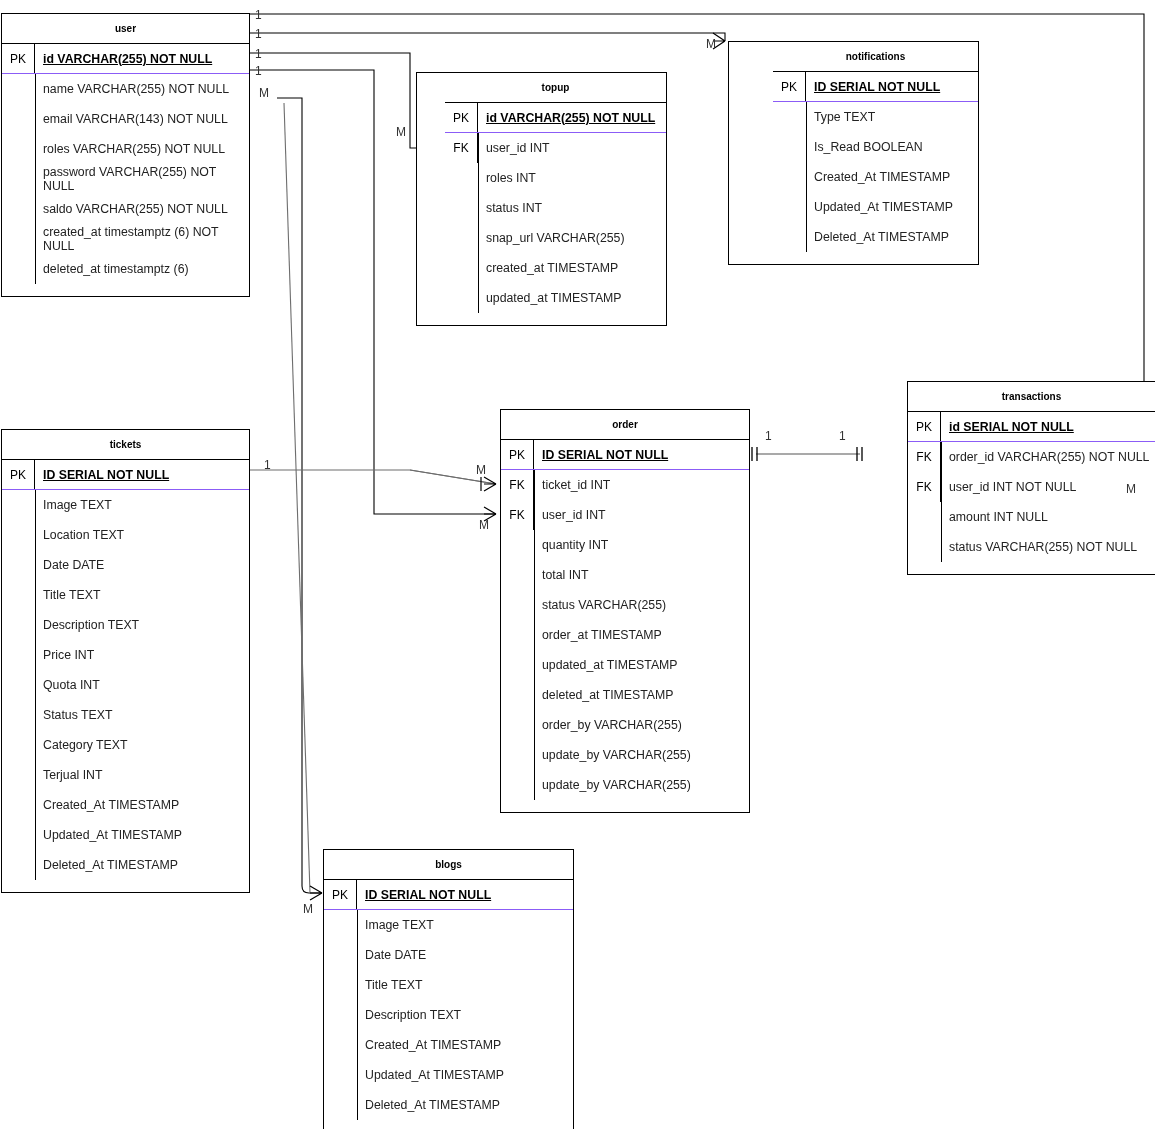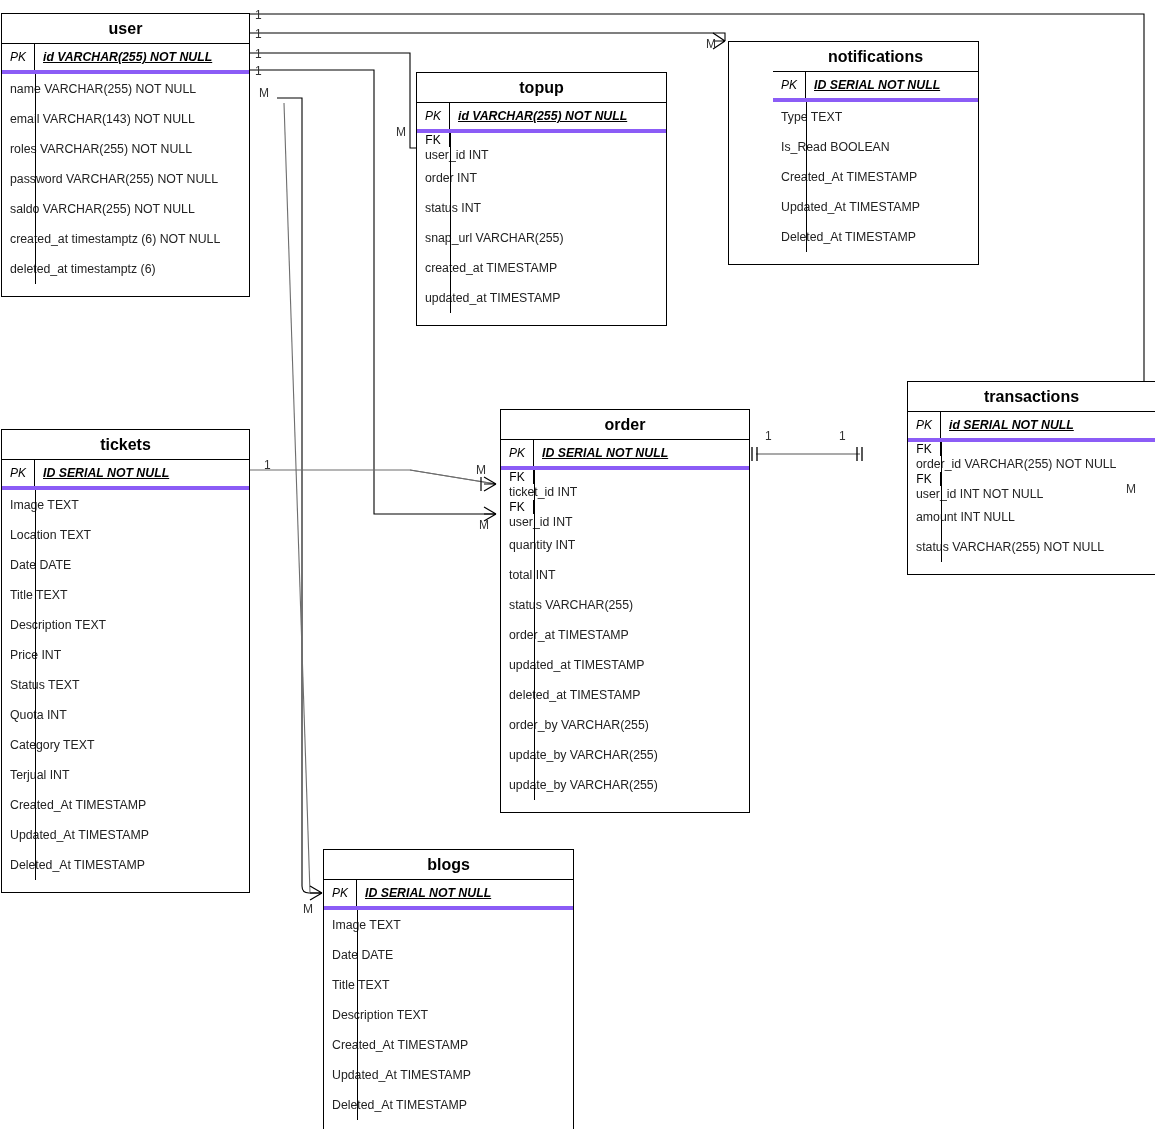--- a/index.html
+++ b/index.html
@@ -1,23 +1,23 @@
 <!DOCTYPE html>
 <html><head>
 <meta charset="utf-8">
 <style>
   html,body{margin:0;padding:0;background:#ffffff;}
   body{font-family:"Liberation Sans", sans-serif;}
   #canvas{position:relative;width:1155px;height:1129px;background:#ffffff;overflow:hidden;}
 
   
   .entity{position:absolute;border:1px solid #000;background:#fff;box-sizing:border-box;z-index:5;}
-  .ent-title{height:30px;line-height:30px;text-align:center;font-size:16px;font-weight:bold;color:#000;border-bottom:1px solid #000;box-sizing:border-box;}
-  .ent-pk{display:flex;height:30px;border-bottom:4px solid #8b5cf6;box-sizing:border-box;font-style:italic;}
-  .row{display:flex;height:30px;box-sizing:border-box;flex-direction:column;}
+  .ent-title{height:30px;line-height:30px;text-align:center;font-size:10px;font-weight:bold;color:#000;border-bottom:1px solid #000;box-sizing:border-box;}
+  .ent-pk{display:flex;height:30px;border-bottom:1px solid #8b5cf6;box-sizing:border-box;}
+  .row{display:flex;height:30px;box-sizing:border-box;}
   .key{width:33px;min-width:33px;display:flex;align-items:center;justify-content:center;font-size:12px;color:#000;box-sizing:border-box;}
   .key.bordered{border-right:1px solid #000;}
   .fld{flex:1;display:flex;align-items:center;padding-left:8px;font-size:12.3px;color:#222;box-sizing:border-box;}
   .pk-fld{font-weight:600;color:#000;}
   .pk-fld span{text-decoration:underline;}
   .body-sep{position:absolute;top:0;bottom:0;width:0;border-left:1px solid #000;}
   .ent-body-wrap{position:relative;}
 
   
   .lines{position:absolute;left:0;top:0;width:1155px;height:1129px;z-index:1;pointer-events:none;}
@@ -138,36 +138,36 @@
             <div class="fld">created_at timestamptz (6) NOT NULL</div>
           </div>
           <div class="row">
             <div class="key"></div>
             <div class="fld">deleted_at timestamptz (6)</div>
           </div>
           <div class="body-sep" style="left: 33px;"></div>
         </div>
         <div style="height: 12px;"></div>
       </div>
-      <div class="entity" style="left: 416px; top: 72px; width: 251px;">
+      <div class="entity" style="left: 416px; top: 72px; width: 251px; padding-left: 28px;">
         <div class="ent-title">topup</div>
         <div class="ent-pk">
           <div class="key bordered">PK</div>
           <div class="fld pk-fld">
             <span>id VARCHAR(255) NOT NULL</span>
           </div>
         </div>
         <div class="ent-body-wrap">
           <div class="row">
             <div class="key bordered">FK</div>
             <div class="fld">user_id INT</div>
           </div>
           <div class="row">
             <div class="key"></div>
-            <div class="fld">order INT</div>
+            <div class="fld">roles INT</div>
           </div>
           <div class="row">
             <div class="key"></div>
             <div class="fld">status INT</div>
           </div>
           <div class="row">
             <div class="key"></div>
             <div class="fld">snap_url VARCHAR(255)</div>
           </div>
           <div class="row">
@@ -272,25 +272,25 @@
           <div class="row">
             <div class="key"></div>
             <div class="fld">Description TEXT</div>
           </div>
           <div class="row">
             <div class="key"></div>
             <div class="fld">Price INT</div>
           </div>
           <div class="row">
             <div class="key"></div>
+            <div class="fld"> Quota INT</div>
+          </div>
+          <div class="row">
+            <div class="key"></div>
             <div class="fld">Status TEXT</div>
-          </div>
-          <div class="row">
-            <div class="key"></div>
-            <div class="fld"> Quota INT</div>
           </div>
           <div class="row">
             <div class="key"></div>
             <div class="fld">Category TEXT</div>
           </div>
           <div class="row">
             <div class="key"></div>
             <div class="fld">Terjual INT</div>
           </div>
           <div class="row">

